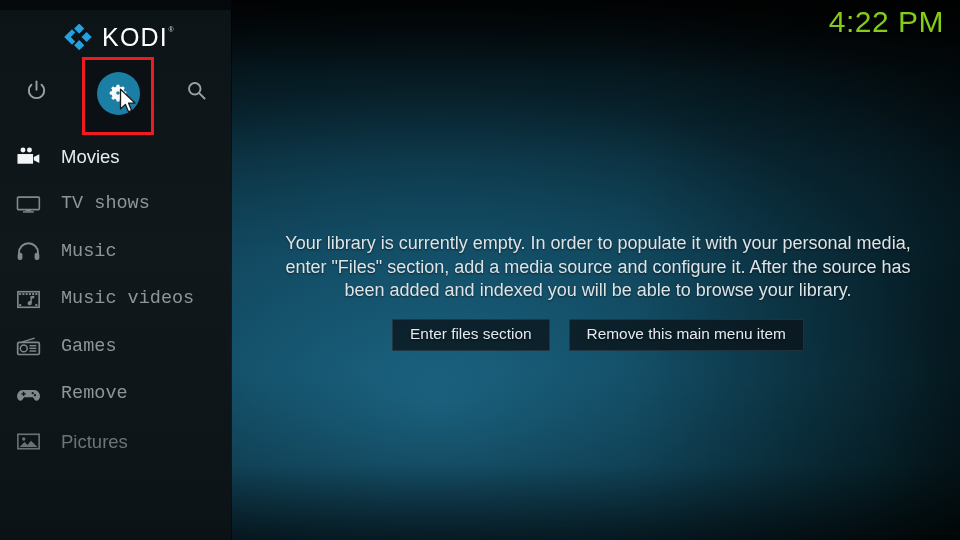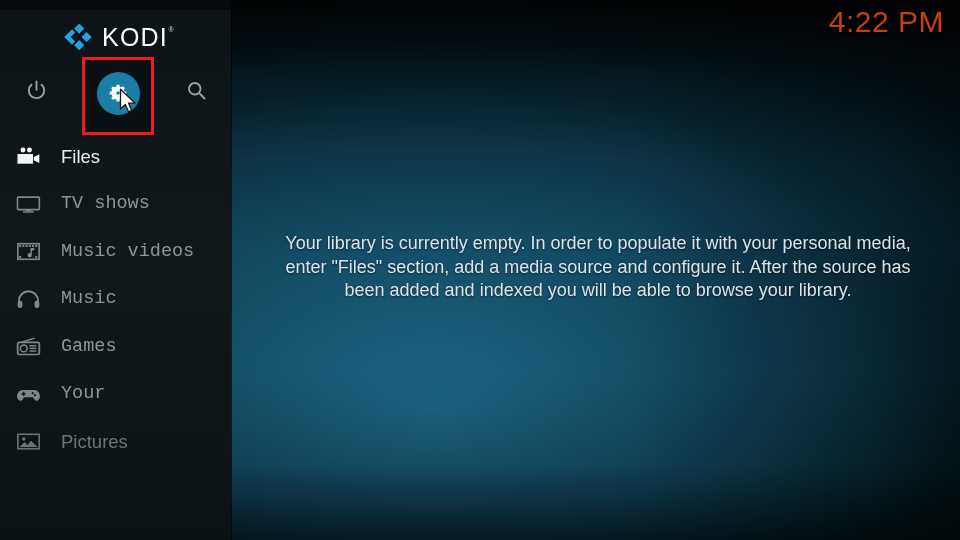--- a/index.html
+++ b/index.html
@@ -176,21 +176,21 @@
     background: linear-gradient(180deg, rgba(13,20,24,0) 0%, rgba(11,17,20,0.85) 65%, rgba(9,14,17,1) 100%);
     pointer-events: none;
   }
 
   
   .clock {
     position: absolute;
     right: 16px;
     top: 5px;
     font-size: 30px;
-    color: #c2410c;
+    color: #84cc16;
     letter-spacing: 0.5px;
     font-weight: 300;
     line-height: 1.1;
     text-shadow: 0 1px 3px rgba(0,0,0,0.8);
   }
 
   
   .empty-block {
     position: absolute;
     left: 253px;
@@ -243,20 +243,24 @@
 <body>
 
 <div id="app">
 
   <div class="main-bg"></div>
 
   <div class="clock">4:22 PM</div>
 
   <div class="empty-block">
     <p class="empty-text">Your library is currently empty. In order to populate it with your personal media, enter "Files" section, add a media source and configure it. After the source has been added and indexed you will be able to browse your library.</p>
+    <div class="btn-row">
+      <div class="btn">Enter files section</div>
+      <div class="btn">Remove this main menu item</div>
+    </div>
   </div>
 
   <div class="sidebar">
 
     <div class="logo-row">
       <div class="logo-mark">
         <svg viewBox="0 0 30 26" width="30" height="26">
           <g fill="#24a2e0">
             <path d="M1.2 13 L9.0 5.2 L12.2 8.4 L7.8 13 L12.2 17.6 L9.0 20.8 Z"></path>
             <rect x="12.6" y="1.0" width="7.2" height="7.2" transform="rotate(45 16.2 4.6)"></rect>
@@ -305,32 +309,43 @@
 
       <div class="menu-item">
         <span class="menu-ico">
           <svg viewBox="0 0 26 20" width="25" height="19">
             <circle cx="7.2" cy="3.2" r="2.6" fill="#f2f5f6"></circle>
             <circle cx="14.0" cy="3.2" r="2.6" fill="#f2f5f6"></circle>
             <path fill="#f2f5f6" d="M1.4 7.4h16.4v10.2H1.4z"></path>
             <path fill="#f2f5f6" d="M18.6 10.6l5.8-2.9v9.2l-5.8-2.9z"></path>
           </svg>
         </span>
-        <span class="menu-label">Files</span>
+        <span class="menu-label">Movies</span>
       </div>
 
       <div class="menu-item dim">
         <span class="menu-ico">
           <svg viewBox="0 0 26 20" width="25" height="19">
             <rect x="1.4" y="2.2" width="23" height="13.2" rx="1" fill="none" stroke="#c7ced2" stroke-width="1.7"></rect>
             <rect x="10.2" y="15.6" width="5.4" height="1.5" fill="#c7ced2"></rect>
             <rect x="7.2" y="17.1" width="11.4" height="1.5" fill="#c7ced2"></rect>
           </svg>
         </span>
         <span class="menu-label">TV shows</span>
+      </div>
+
+      <div class="menu-item dim">
+        <span class="menu-ico">
+          <svg viewBox="0 0 26 20" width="25" height="19">
+            <path d="M3.0 14.5v-3.2a10 10 0 0 1 20 0v3.2" fill="none" stroke="#c7ced2" stroke-width="2"></path>
+            <rect x="1.6" y="11.4" width="5.0" height="7.6" rx="2.2" fill="#c7ced2"></rect>
+            <rect x="19.4" y="11.4" width="5.0" height="7.6" rx="2.2" fill="#c7ced2"></rect>
+          </svg>
+        </span>
+        <span class="menu-label">Music</span>
       </div>
 
       <div class="menu-item dim">
         <span class="menu-ico">
           <svg viewBox="0 0 26 20" width="25" height="19">
             <rect x="1.8" y="1.8" width="22.4" height="16.4" fill="none" stroke="#c7ced2" stroke-width="1.7"></rect>
             <g fill="#c7ced2">
               <rect x="3.2" y="3.2" width="2.1" height="2.1"></rect>
               <rect x="6.6" y="3.2" width="2.1" height="2.1"></rect>
               <rect x="10.0" y="3.2" width="2.1" height="2.1"></rect>
@@ -339,31 +354,20 @@
               <rect x="20.2" y="3.2" width="2.1" height="2.1"></rect>
               <rect x="3.2" y="14.8" width="2.1" height="2.1"></rect>
               <rect x="20.2" y="14.8" width="2.1" height="2.1"></rect>
             </g>
             <path fill="#c7ced2" d="M15.0 6.6v5.2a2.2 2.2 0 1 0 1.5 2.0V9.1l2.6-.8V6.0z"></path>
           </svg>
         </span>
         <span class="menu-label">Music videos</span>
       </div>
 
-      <div class="menu-item dim">
-        <span class="menu-ico">
-          <svg viewBox="0 0 26 20" width="25" height="19">
-            <path d="M3.0 14.5v-3.2a10 10 0 0 1 20 0v3.2" fill="none" stroke="#c7ced2" stroke-width="2"></path>
-            <rect x="1.6" y="11.4" width="5.0" height="7.6" rx="2.2" fill="#c7ced2"></rect>
-            <rect x="19.4" y="11.4" width="5.0" height="7.6" rx="2.2" fill="#c7ced2"></rect>
-          </svg>
-        </span>
-        <span class="menu-label">Music</span>
-      </div>
-
 
       <div class="menu-item dim">
         <span class="menu-ico">
           <svg viewBox="0 0 26 20" width="25" height="19">
             <path d="M6.0 5.4L19.4 1.2" fill="none" stroke="#c7ced2" stroke-width="1.5"></path>
             <rect x="1.6" y="5.6" width="22.8" height="12.8" rx="1.6" fill="none" stroke="#c7ced2" stroke-width="1.8"></rect>
             <circle cx="8.0" cy="12.0" r="3.6" fill="none" stroke="#c7ced2" stroke-width="1.6"></circle>
             <g fill="#c7ced2">
               <rect x="14.0" y="8.4" width="7.2" height="1.5"></rect>
               <rect x="14.0" y="11.2" width="7.2" height="1.5"></rect>
@@ -379,21 +383,21 @@
           <svg viewBox="0 0 26 20" width="25" height="19">
             <path fill="#c7ced2" d="M7.4 5.2h11.2a6.4 6.4 0 0 1 5.0 10.4 2.6 2.6 0 0 1-4.2-.2l-1.7-2.4H8.3l-1.7 2.4a2.6 2.6 0 0 1-4.2.2A6.4 6.4 0 0 1 7.4 5.2z"></path>
             <g fill="#10181c">
               <rect x="5.6" y="8.6" width="4.4" height="1.5"></rect>
               <rect x="7.1" y="7.1" width="1.5" height="4.4"></rect>
               <circle cx="17.4" cy="8.6" r="1.2"></circle>
               <circle cx="19.8" cy="10.8" r="1.2"></circle>
             </g>
           </svg>
         </span>
-        <span class="menu-label">Your</span>
+        <span class="menu-label">Remove</span>
       </div>
 
 
       <div class="menu-item dim2">
         <span class="menu-ico">
           <svg viewBox="0 0 26 20" width="25" height="19">
             <rect x="1.8" y="2.4" width="22.4" height="15.2" fill="none" stroke="#c7ced2" stroke-width="1.7"></rect>
             <circle cx="8.0" cy="7.4" r="1.8" fill="#c7ced2"></circle>
             <path fill="#c7ced2" d="M3.6 15.8l5.2-5.4 3.2 3.3 3.6-4.4 6.8 6.5z"></path>
           </svg>

